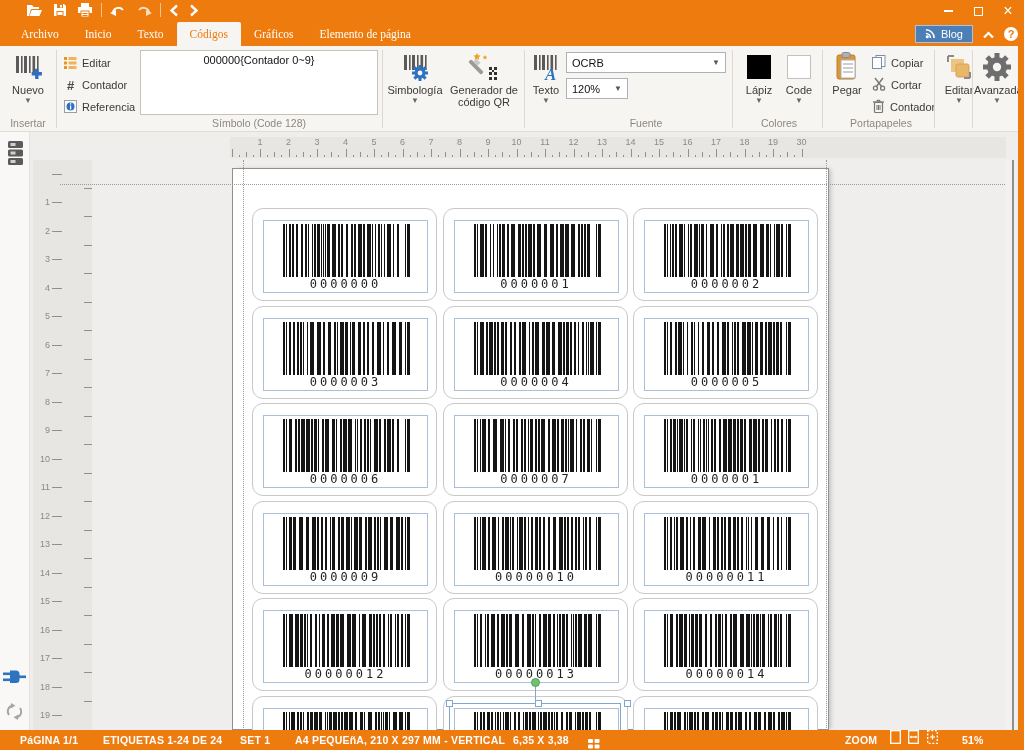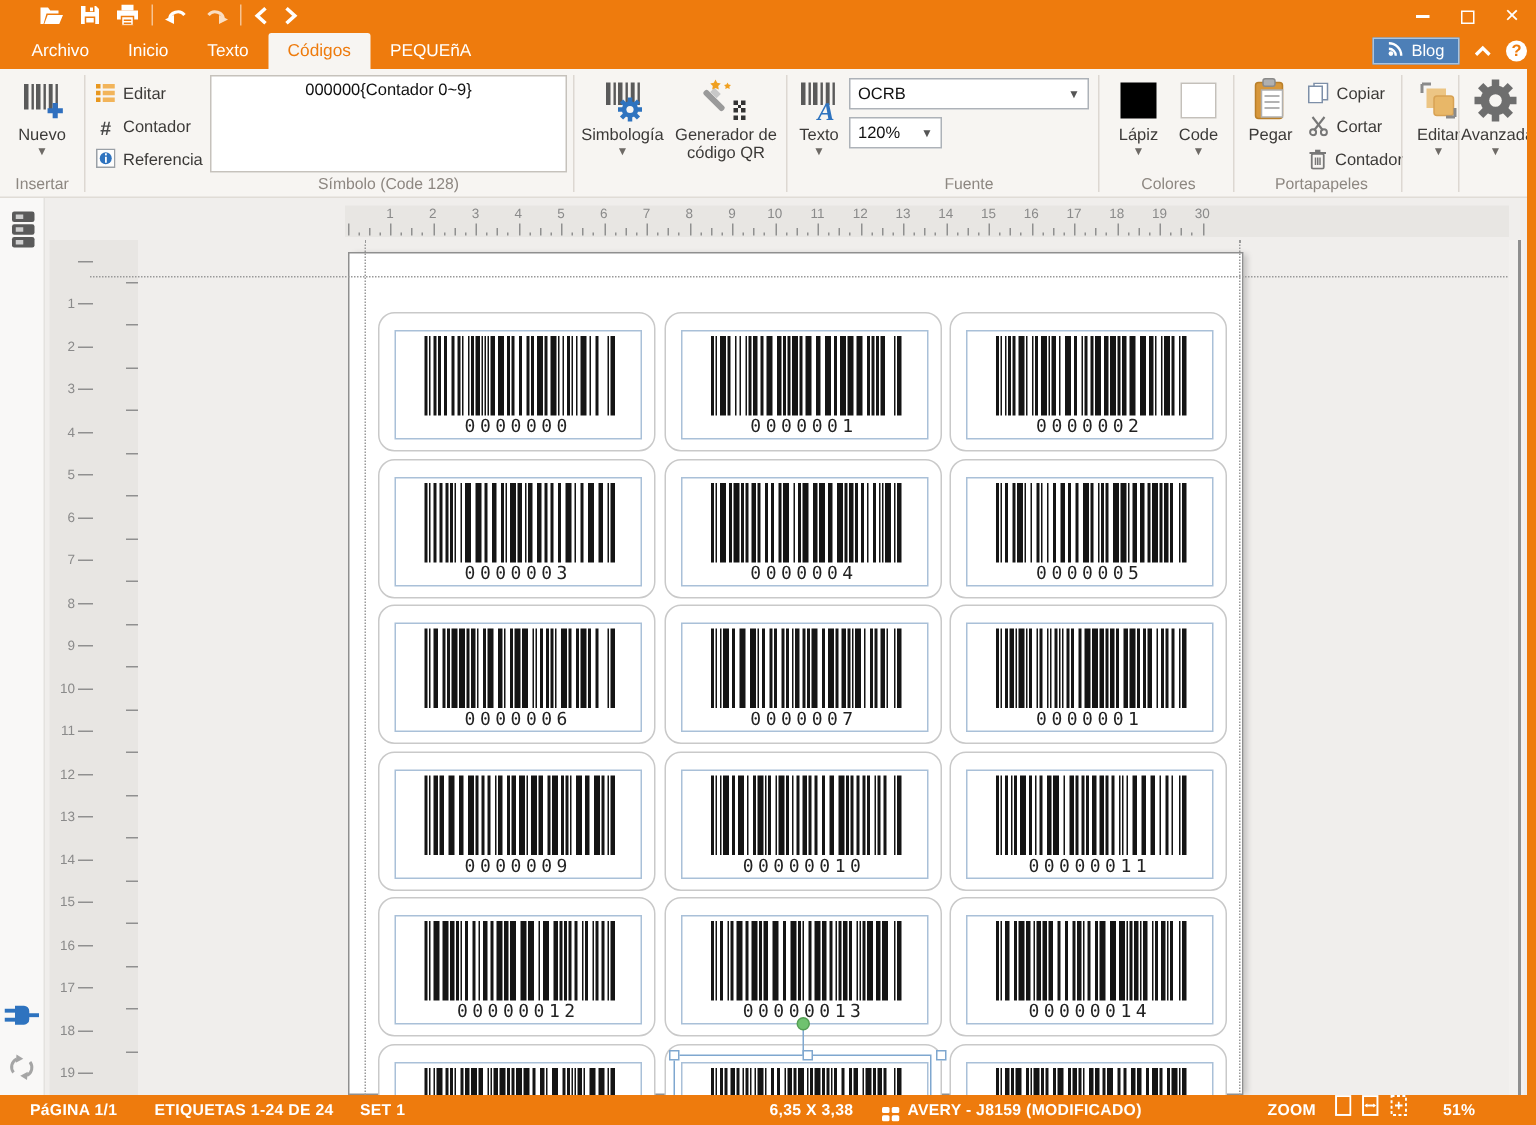--- a/index.html
+++ b/index.html
@@ -17,21 +17,21 @@
     font-size:11px; color:rgba(255,242,228,.95); }
   .win-btns { position:absolute; right:8px; top:0; height:22px; display:flex; align-items:center; gap:14px; }
   .win-btn { width:16px; height:16px; display:flex; align-items:center; justify-content:center;
     color:#fff; font-size:13px; cursor:default; }
   .min-glyph { width:9px; height:2px; background:#fff; }
   .max-glyph { width:9px; height:9px; border:1.5px solid #fff; }
 
   
   .tabrow { position:absolute; left:0; top:22px; width:1024px; height:24px;
     background:var(--accent); display:flex; align-items:stretch; }
-  .tab { padding:0 13px; display:flex; align-items:center; color:#fff; font-size:11.5px; cursor:default; }
+  .tab { padding:0 13px; display:flex; align-items:center; color:#fff; font-size:11.5px; cursor:default;font-family:Liberation Serif, serif; }
   .tab.active { background:#f7f5f2; color:var(--accent); border-radius:2px 2px 0 0; }
   .tabrow-right { position:absolute; right:6px; top:0; height:24px; display:flex; align-items:center; gap:10px; }
   .blog-btn { height:18px; padding:0 9px; background:#4d7fb7; border:1px solid #a9c4e0;
     color:#fff; font-size:11px; display:flex; align-items:center; gap:5px; }
   .help-disc { width:14px; height:14px; border-radius:50%; background:#fff; color:var(--accent);
     font-size:11px; font-weight:bold; display:flex; align-items:center; justify-content:center; }
 
   
   .ribbon { position:absolute; left:0; top:46px; width:1024px; height:86px;
     background:#f7f5f2; border-bottom:1px solid #e0dcd6; }
@@ -156,21 +156,22 @@
       <span class="win-btn" style="font-size:16px;">×</span>
     </div>
   </div>
 
   <div class="tabrow">
     <div style="width:8px;"></div>
     <div class="tab">Archivo</div>
     <div class="tab">Inicio</div>
     <div class="tab">Texto</div>
     <div class="tab active">Códigos</div>
-    <div class="tab">PEQUEñA</div>
+    <div class="tab">Gráficos</div>
+    <div class="tab">Elemento de página</div>
     <div class="tabrow-right">
       <div class="blog-btn">
         <span>
           <svg width="11" height="11" viewBox="0 0 12 12">
               <circle cx="2.5" cy="9.5" r="1.7" fill="#fff"></circle>
               <path d="M1,6 a5,5 0 0 1 5,5" stroke="#fff" stroke-width="1.7" fill="none"></path>
               <path d="M1,2 a9,9 0 0 1 9,9" stroke="#fff" stroke-width="1.7" fill="none"></path>
             </svg>
         </span>
         <span>Blog</span>
@@ -1361,32 +1362,32 @@
       <div class="scroll-thumb"></div>
     </div>
   </div>
 
   <div class="right-border"></div>
 
   <div class="statusbar">
     <span class="sb-item" style="left:20px;">PáGINA 1/1</span>
     <span class="sb-item" style="left:103px;">ETIQUETAS 1-24 DE 24</span>
     <span class="sb-item" style="left:240px;">SET 1</span>
+    <span class="sb-item" style="left:295px;">A4 PEQUEñA, 210 X 297 MM - VERTICAL</span>
     <span class="sb-item" style="left:513px;">6,35 X 3,38</span>
     <span class="sb-item" style="left:588px; top:5px;">
       <svg width="12" height="10" viewBox="0 0 12 10">
           <g fill="#fff">
             <rect x="0" y="0" width="5" height="4" rx="1"></rect>
             <rect x="6.5" y="0" width="5" height="4" rx="1"></rect>
             <rect x="0" y="5.5" width="5" height="4" rx="1"></rect>
             <rect x="6.5" y="5.5" width="5" height="4" rx="1"></rect>
           </g>
         </svg>
     </span>
-    <span class="sb-item" style="left:605px;">AVERY - J8159 (MODIFICADO)</span>
     <span class="sb-item" style="left:845px;">ZOOM</span>
     <span class="sb-item sb-icons" style="left:890px;">
       <span>
         <svg width="11" height="14" viewBox="0 0 11 14">
             <rect x="0.7" y="0.7" width="9.6" height="12.6" fill="none" stroke="#fff" stroke-width="1.3"></rect>
           </svg>
       </span>
       <span>
         <svg width="13" height="14" viewBox="0 0 13 14">
             <rect x="1.7" y="0.7" width="9.6" height="12.6" fill="none" stroke="#fff" stroke-width="1.3"></rect>

